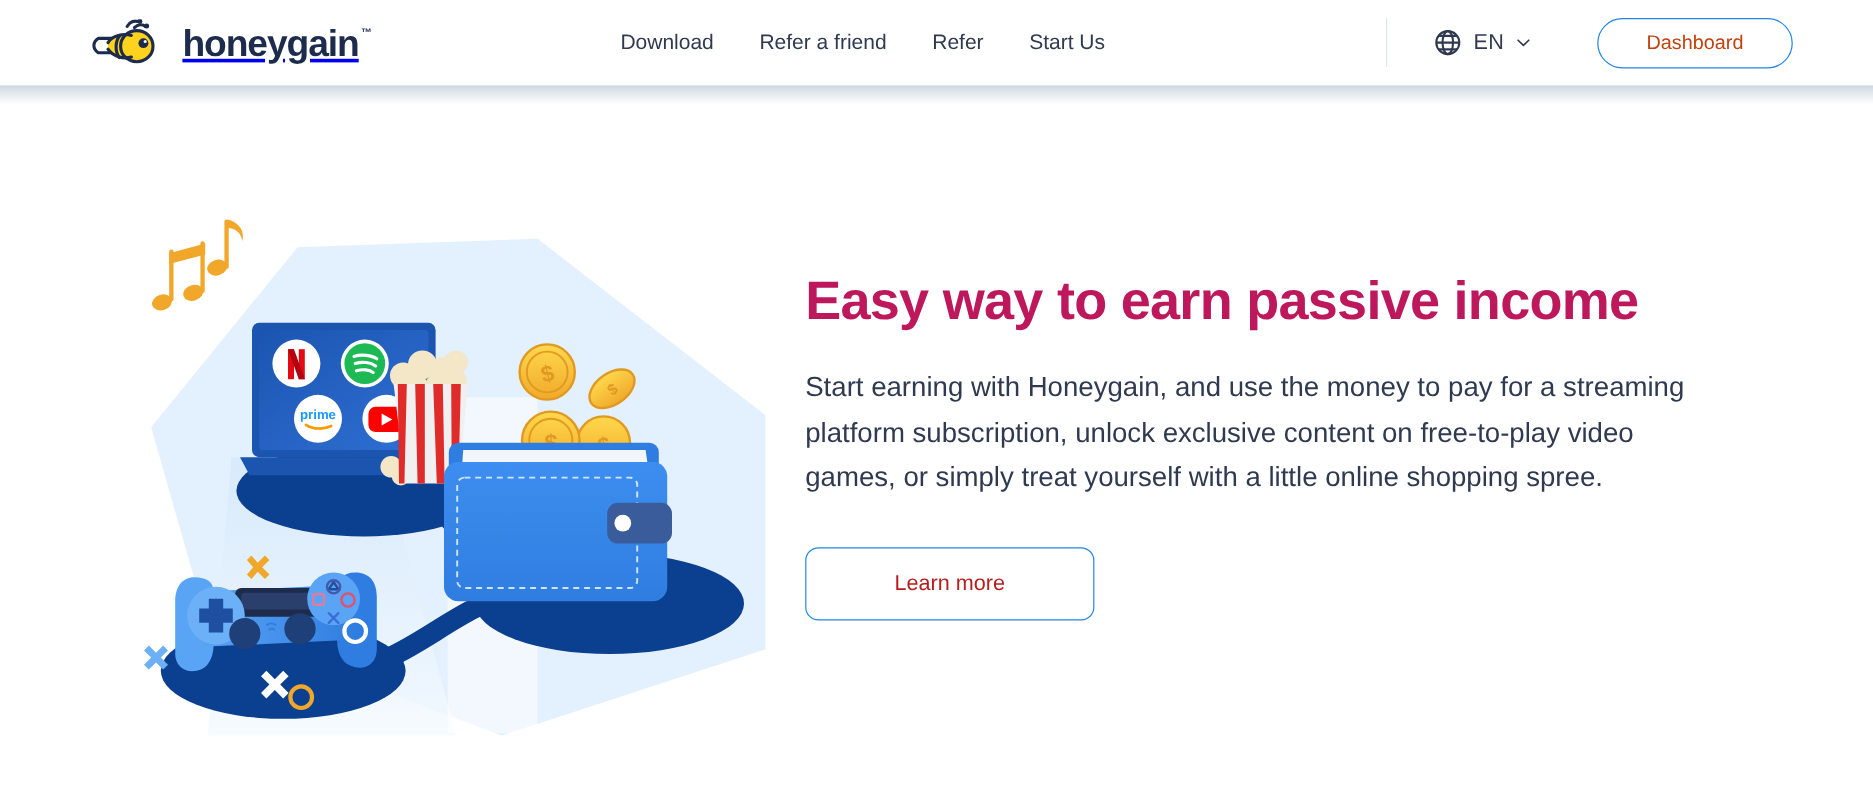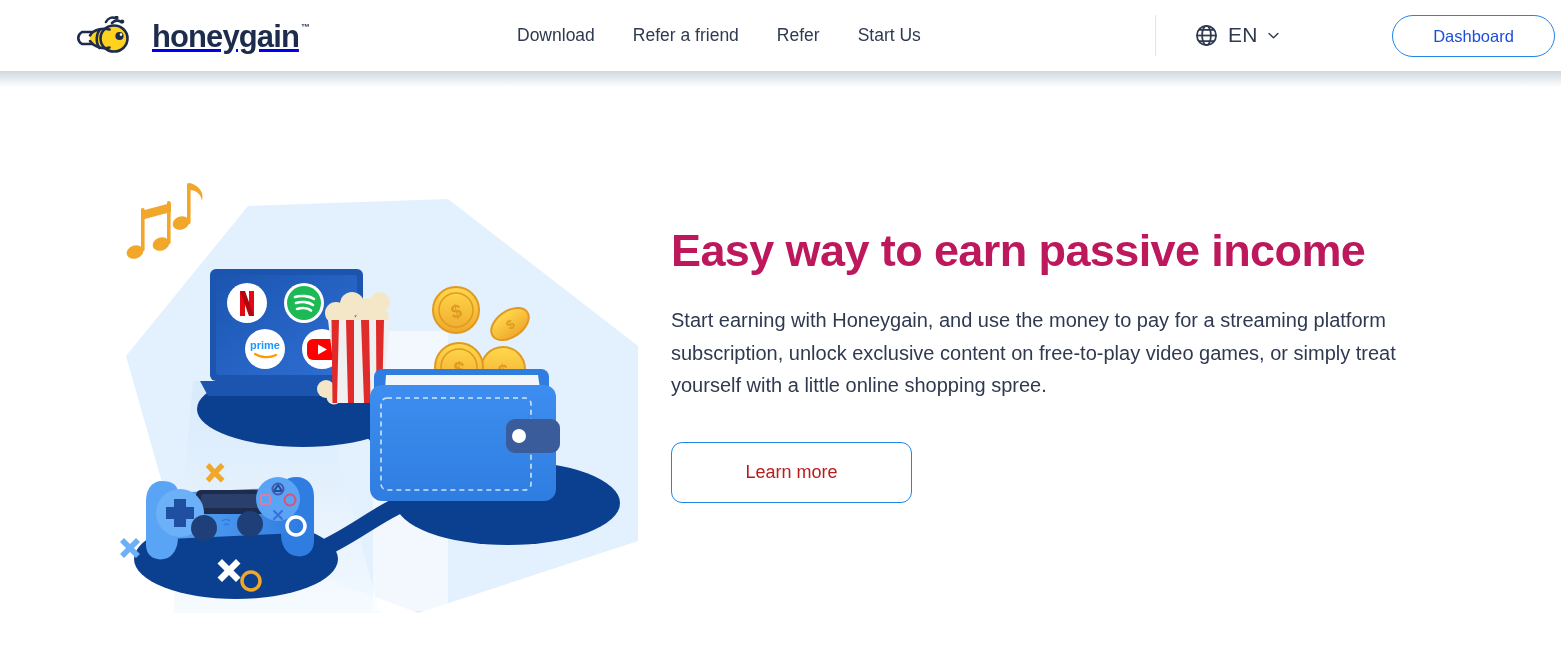--- a/index.html
+++ b/index.html
@@ -90,38 +90,38 @@
     left: 1194px;
     top: 19px;
     height: 32px;
     display: flex;
     align-items: center;
     gap: 9px;
     cursor: pointer;
   }
   .globe-icon { width: 25px; height: 25px; display: block; }
   .lang-code {
-    font-size: 21px;
+    font-size: 18px;
     color: #2f3a51;
     letter-spacing: 0.3px;
   }
   .chev {
     width: 13px; height: 13px; display: block;
   }
 
   .dashboard-btn {
     position: absolute;
-    left: 1392px;
+    left: 1331px;
     top: 15px;
     width: 163px;
     height: 42px;
     border: 1.6px solid #2186e8;
     border-radius: 22px;
     background: transparent;
-    color: #1d4ed8;
+    color: #c2410c;
     font-family: "Liberation Sans", sans-serif;
     font-size: 16.5px;
     cursor: pointer;
     display: flex;
     align-items: center;
     justify-content: center;
   }
 
   
   .hero {
@@ -149,21 +149,21 @@
   .hero-title {
     font-size: 45px;
     font-weight: bold;
     color: #be185d;
     letter-spacing: -0.6px;
     line-height: 1.12;
     margin-bottom: 28px;
     white-space: nowrap;
   }
   .hero-desc {
-    font-size: 20px;
+    font-size: 23px;
     color: #2f3a51;
     line-height: 1.62;
     width: 765px;
     margin-bottom: 40px;
   }
   .learn-btn {
     width: 241px;
     height: 61px;
     border: 1.6px solid #2186e8;
     border-radius: 11px;

